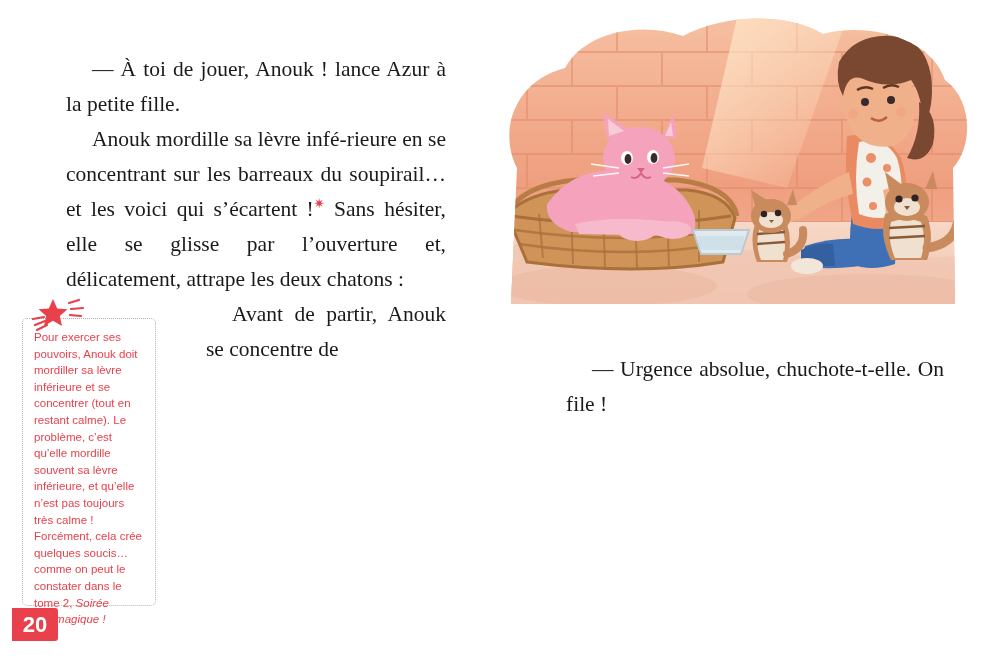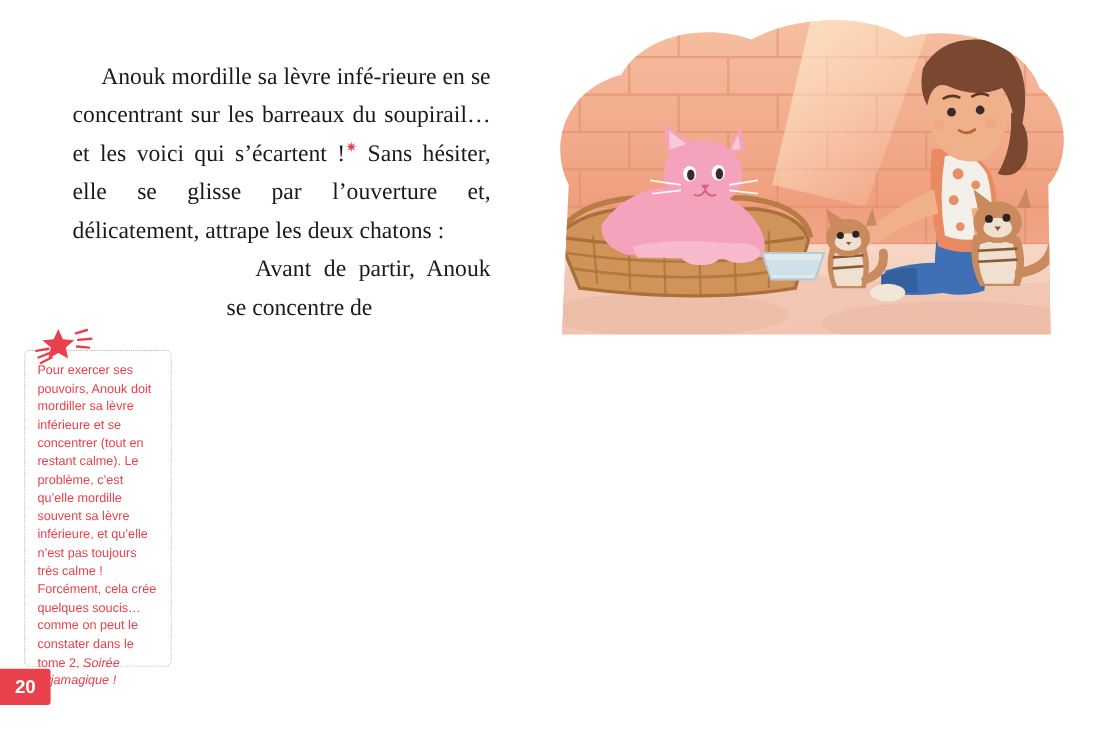--- a/index.html
+++ b/index.html
@@ -82,28 +82,28 @@
     position: absolute;
     left: 8px;
     top: -22px;
     width: 60px;
     height: 34px;
   }
 
   
   .folio {
     position: absolute;
-    left: 0;
+    left: 12px;
     top: 608px;
     width: 46px;
     height: 33px;
     background: #e8414c;
     color: #ffffff;
     font-family: "Liberation Sans", sans-serif;
-    font-size: 17px;
+    font-size: 22px;
     font-weight: bold;
     display: flex;
     align-items: center;
     justify-content: center;
     border-top-right-radius: 3px;
     border-bottom-right-radius: 3px;
   }
 
   
   .illustration {
@@ -133,20 +133,21 @@
 </style>
 </head>
 <body>
 
 <div class="page">
 
   <div class="left-col">
 
     <div class="note-spacer" style="float:left;width:0;height:0;"></div>
 
+    <p class="para first">— À toi de jouer, Anouk ! lance Azur à la petite fille.</p>
 
     <p class="para">
       <span>Anouk mordille sa lèvre infé-rieure en se concentrant sur les barreaux du soupirail… et les voici qui s’écartent !</span><span class="star">✷</span><span> Sans hésiter, elle se glisse par l’ouverture et, délicatement, attrape les deux chatons :</span>
     </p>
 
     <div style="position:relative;">
       <div style="float:left;width:140px;height:272px;"></div>
 
 
       <p class="para">Avant de partir, Anouk se concentre de</p>
@@ -361,15 +362,16 @@
           <circle cx="412" cy="181" r="3.6" fill="#2f2224"></circle>
           <circle cx="428" cy="180" r="3.6" fill="#2f2224"></circle>
           <path d="M417 188 L423 188 L420 192 Z" fill="#8a5a36"></path>
           <path d="M440 230 Q 466 226 470 206" stroke="#c98a5e" stroke-width="9" fill="none" stroke-linecap="round"></path>
         </g>
       </g>
     </svg>
   </div>
 
   <div class="right-col">
+    <p class="para indent">— Urgence absolue, chuchote-t-elle. On file !</p>
   </div>
 
 </div>
 
 </body></html>

